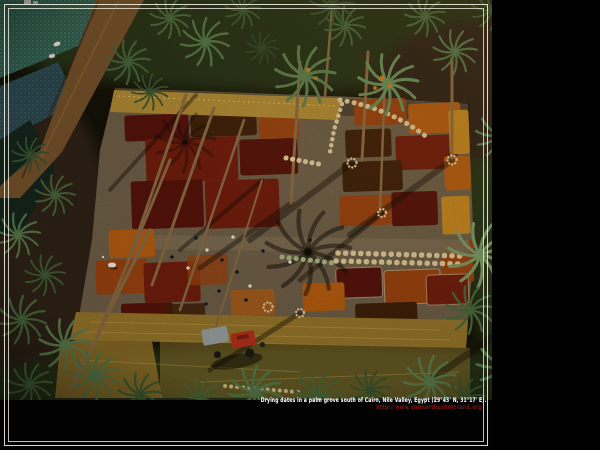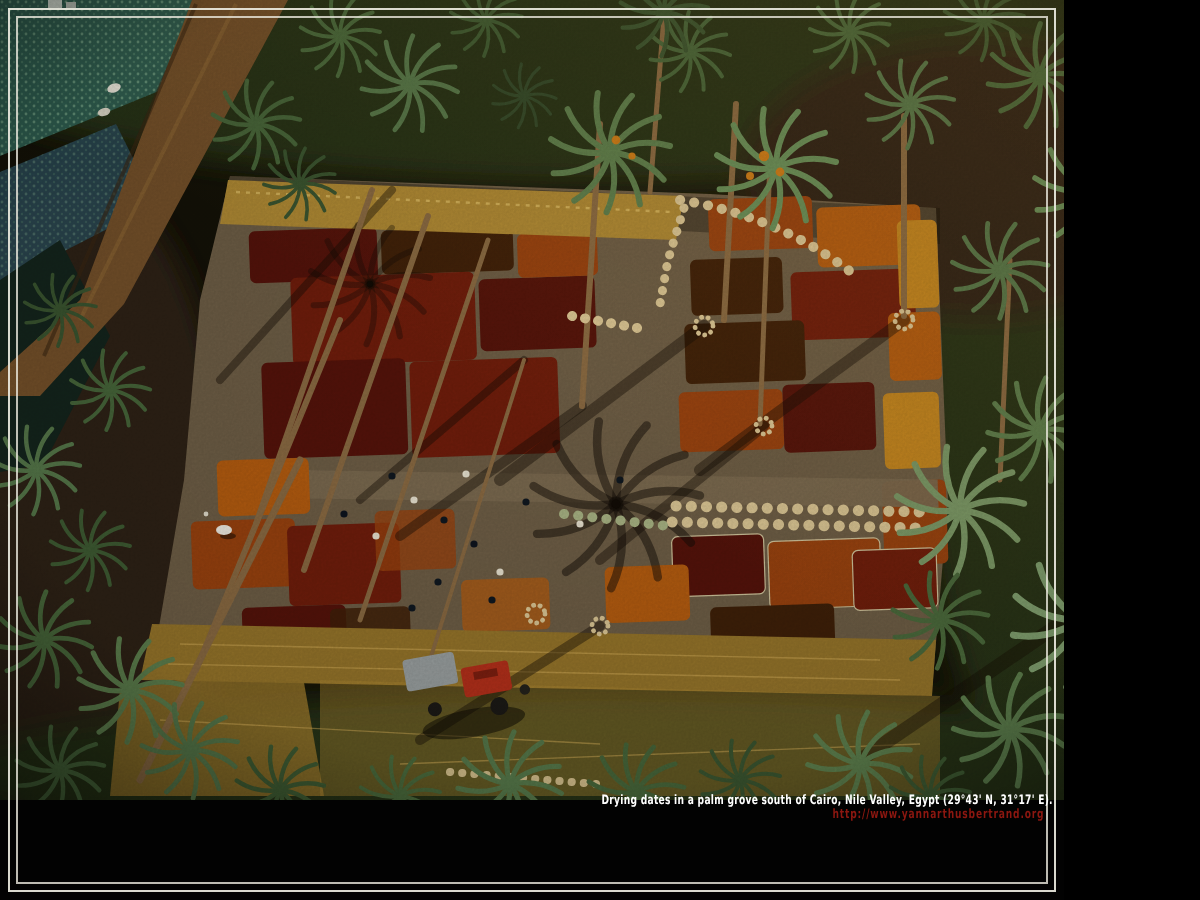--- a/index.html
+++ b/index.html
@@ -1,16 +1,16 @@
 <!DOCTYPE html>
 <html style="--base-dark: #141207; --grove-green: #263317; --grove-brown: #2e2412; --field-ground: #6e5e46; --path-grey: #7a6950; --patch-maroon: #55130a; --patch-darkred: #701d0b; --patch-rust: #99420f; --patch-orange: #b45c10; --patch-amber: #c4861f; --patch-darkbrown: #3f2008; --straw-gold: #b08a34; --straw-dark: #96752a; --road-brown: #75512a; --teal-field: #2f5e50; --blue-field: #2b4a55; --canal-dark: #14251d; --sack-cream: #dcc795; --sack-green: #a8b383; --tractor-red: #b5301a; --trailer-grey: #9aa0a0; --trunk-tan: #8a6a42; --date-orange: #cf7d18; --frame-color: #eceadf; --cap1: #ffffff; --cap2: #8c1710;"><head>
 <meta charset="utf-8">
 <style>
   html,body{margin:0;padding:0;background:#000;}
-  .stage{position:relative;width:532px;height:450px;background:#000;overflow:hidden;
+  .stage{position:relative;width:492px;height:450px;background:#000;overflow:hidden;
          font-family:"DejaVu Sans", sans-serif;}
   .photo-svg{position:absolute;left:0;top:0;z-index:1;display:block;}
   .frame{position:absolute;pointer-events:none;z-index:3;}
   .frame-outer{inset:4px;border:1px solid var(--frame-color,#eceadf);opacity:.92;}
   .frame-inner{inset:8px;border:1px solid var(--frame-color,#eceadf);opacity:.8;}
   .caption{position:absolute;top:397px;right:6px;z-index:4;text-align:right;
            transform:scaleX(.70);transform-origin:100% 0;white-space:nowrap;}
   .caption .line1{font-size:6.5px;font-weight:bold;line-height:7px;
                   color:var(--cap1,#ffffff);letter-spacing:.2px;}
   .caption .line2{font-size:6.5px;font-weight:bold;line-height:7px;

